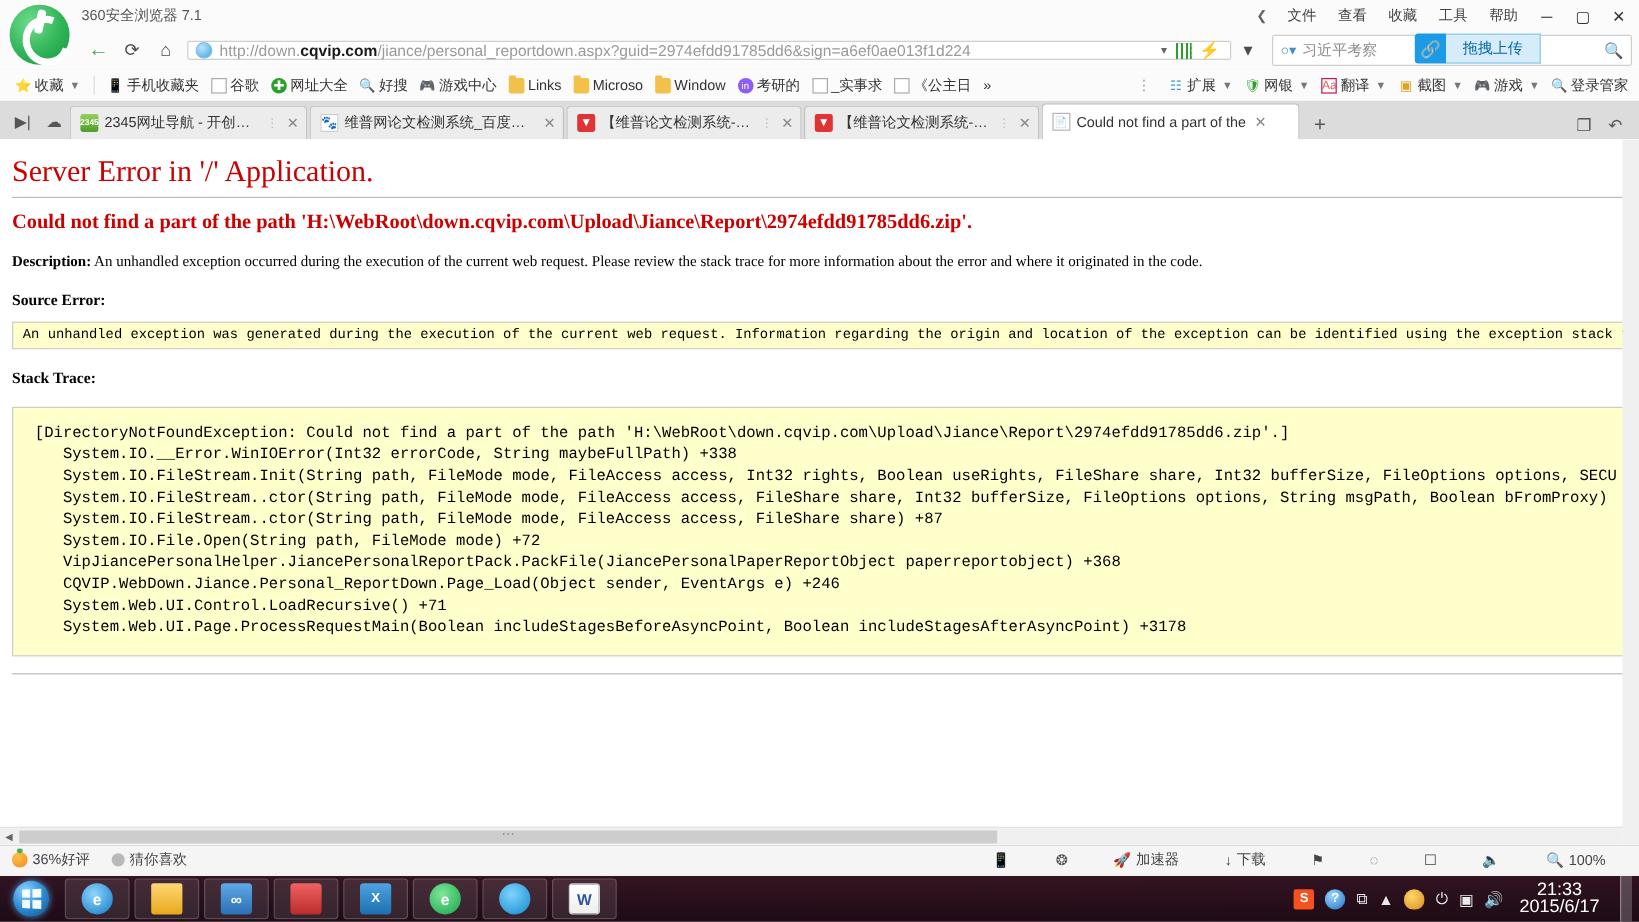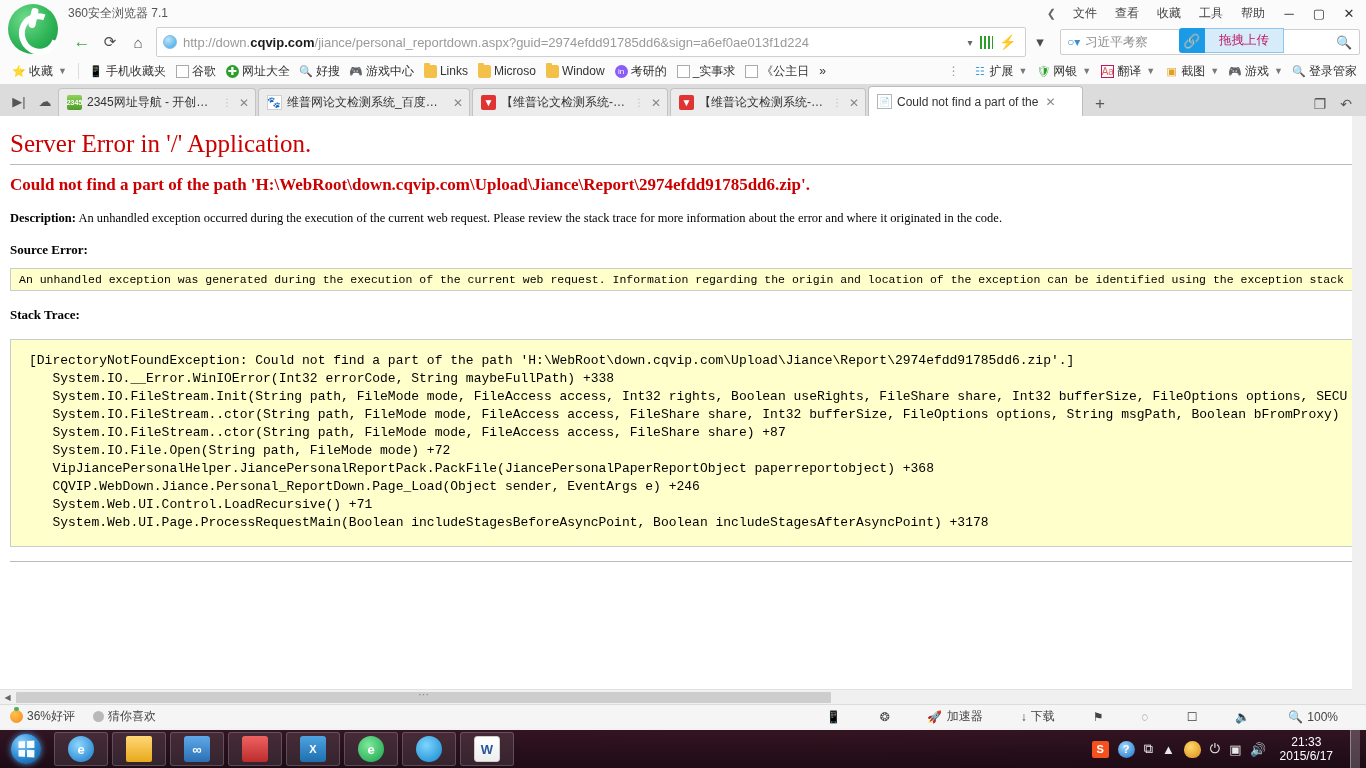--- a/index.html
+++ b/index.html
@@ -38,21 +38,21 @@
   .tb-win { width: 30px; height: 24px; display: flex; align-items: center; justify-content: center;
             font-size: 13px; color: #333; }
   .chev-left { font-size: 11px; color: #666; padding: 0 8px; }
 
   
   .navbar { height: 32px; display: flex; align-items: center; padding: 0 6px 0 68px; background: #fbfbfb; }
   .nav-btn { width: 28px; height: 26px; display: flex; align-items: center; justify-content: center;
              font-size: 15px; color: #4c4c4c; }
   .nav-btn.back { font-size: 17px; color: #3aa757; }
   .addr-wrap {
-    flex: 1; height: 30px; background: #fff; border: 1px solid #cfcfcf; border-radius: 2px;
+    flex: 1; height: 16px; background: #fff; border: 1px solid #cfcfcf; border-radius: 2px;
     display: flex; align-items: center; padding: 0 4px; margin-left: 4px; position: relative;
   }
   .globe {
     width: 14px; height: 14px; border-radius: 50%;
     background: radial-gradient(circle at 35% 30%, #bfe4fb, #3ba5e0);
     border: 1px solid #7cc0e8; margin: 0 6px 0 2px; flex: none;
   }
   .url { font-size: 13px; color: #9a9a9a; white-space: nowrap; overflow: hidden; }
   .url b { color: #1a1a1a; font-weight: bold; }
   .addr-icons { margin-left: auto; display: flex; align-items: center; gap: 7px; padding-right: 4px; }
@@ -72,21 +72,21 @@
     position: absolute; left: 118px; top: -2px; height: 25px;
     display: flex; align-items: center; z-index: 20;
   }
   .drag-tip .badge {
     width: 26px; height: 25px; background: #1b9ae6; border-radius: 3px 0 0 3px;
     color: #fff; display: flex; align-items: center; justify-content: center; font-size: 14px;
   }
   .drag-tip .lbl {
     background: #d6ecfb; border: 1px solid #8cc7ea; border-left: none;
     height: 25px; display: flex; align-items: center; padding: 0 14px;
-    font-size: 12.5px; color: #be185d;
+    font-size: 12.5px; color: #0369a1;
   }
 
   
   .bookmarks { height: 26px; display: flex; align-items: center; background: #fbfbfb;
                padding: 0 4px 0 8px; font-size: 12px; color: #333; }
   .bm { display: flex; align-items: center; gap: 3px; padding: 2px 5px; white-space: nowrap; }
   .bm .ic { width: 13px; height: 13px; display: inline-flex; align-items: center;
             justify-content: center; font-size: 11px; }
   .ic-folder { background: #f3c04a; border-radius: 1px 2px 2px 2px; position: relative; }
   .ic-folder::before { content: ""; position: absolute; top: -2px; left: 0; width: 6px; height: 3px;
@@ -207,21 +207,21 @@
   .tray { margin-left: auto; display: flex; align-items: center; gap: 9px; padding-right: 6px; }
   .tray-ic { font-size: 13px; color: #e9e9e9; }
   .tray-sogou { width: 17px; height: 17px; background: #f4511e; color: #fff; font-size: 11px;
                 font-weight: bold; display: flex; align-items: center; justify-content: center;
                 border-radius: 2px; }
   .tray-help { width: 17px; height: 17px; background: radial-gradient(circle at 38% 32%, #9fd8ff, #1a6fc4);
                border-radius: 50%; color: #fff; font-size: 11px; font-weight: bold;
                display: flex; align-items: center; justify-content: center; }
   .tray-qq { width: 17px; height: 17px; background: radial-gradient(circle at 40% 35%, #ffd86b, #d98b1a);
              border-radius: 50% 50% 45% 45%; }
-  .clock { color: #fff; font-size: 12px; line-height: 14px; text-align: center;
+  .clock { color: #fff; font-size: 15px; line-height: 14px; text-align: center;
            padding: 0 8px 0 4px; white-space: nowrap; }
   .show-desktop { width: 10px; height: 38px; background: rgba(255,255,255,.22);
                   border-left: 1px solid rgba(255,255,255,.35); }
 </style>
 </head>
 <body>
 
 <div id="browser">
 
   <div class="titlebar">

